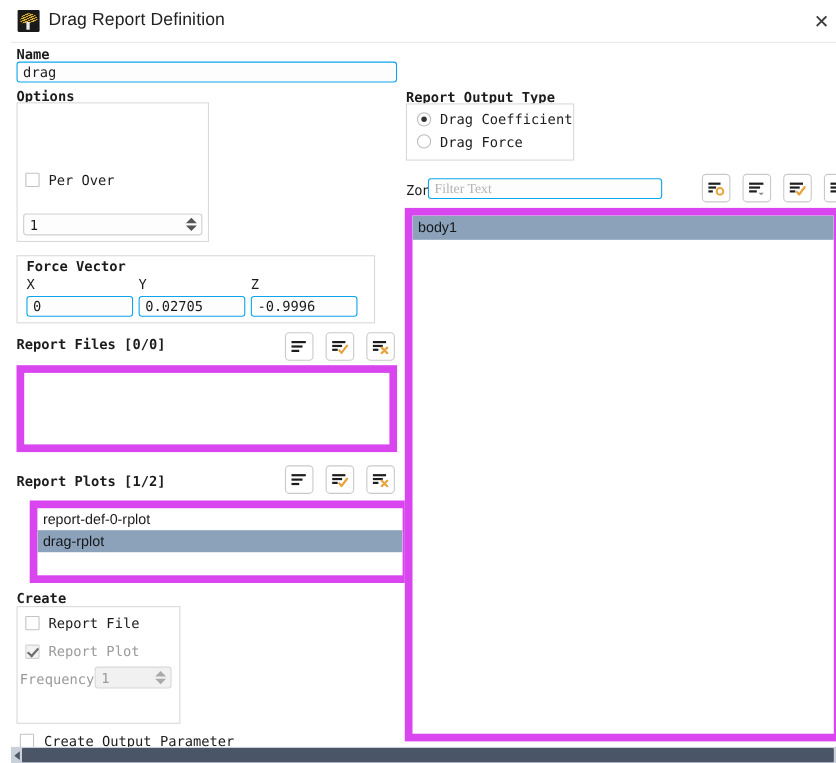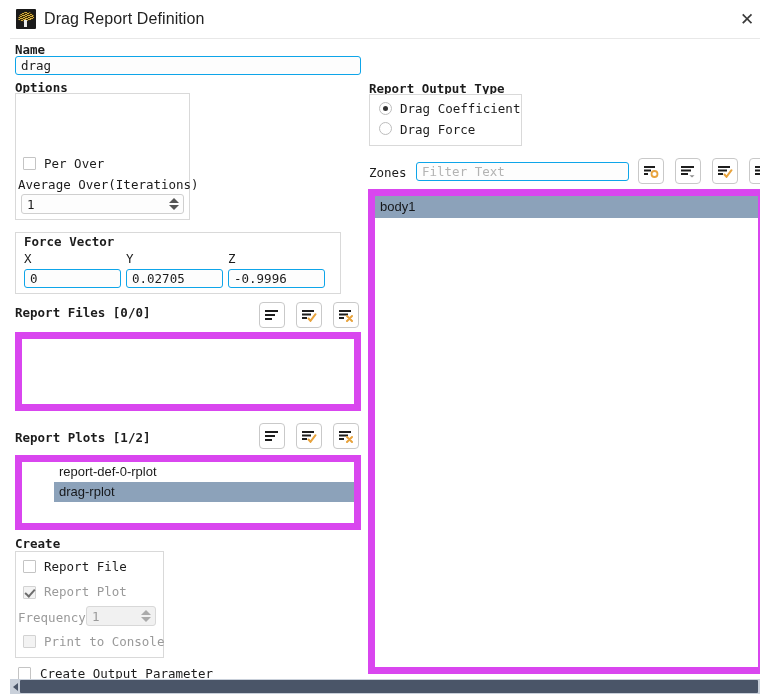--- a/index.html
+++ b/index.html
@@ -212,21 +212,20 @@
 
   <div style="position:absolute; left:5px; top:80px;text-align:center;" class="sec-label">Options</div>
 
   <div class="groupbox" style="left:5px; top:93px; width:175px; height:127px;"></div>
 
   <div style="position:absolute; left:13px; top:156px; display:flex; align-items:center; gap:8px;">
     <span class="cb"></span>
     <span class="plain-label">Per Over</span>
   </div>
 
-  <div style="position:absolute; left:8px; top:177px;" class="plain-label">Average Over(Iterations)</div>
 
   <div class="spin" style="position:absolute; left:11px; top:194px; width:163px; height:20px;">
     <span>1</span>
     <span class="arrows">
       <span class="tri-up"></span>
       <span class="tri-dn"></span>
     </span>
   </div>
 
   <div class="groupbox" style="left:5px; top:232px; width:326px; height:62px;"></div>
@@ -292,21 +291,21 @@
     <div class="tbtn">
       <svg width="16" height="14" viewBox="0 0 16 14">
         <rect x="1" y="2" width="12" height="2" fill="#1d1d1d"></rect>
         <rect x="1" y="5.5" width="9" height="2" fill="#1d1d1d"></rect>
         <rect x="1" y="9" width="5" height="2" fill="#1d1d1d"></rect>
         <path d="M9 8 L14 13 M14 8 L9 13" stroke="#e8a33d" stroke-width="2" stroke-linecap="round"></path>
       </svg>
     </div>
   </div>
 
-  <div class="listbox" style="left:5px; top:455px; width:346px; height:75px;padding-left:32px;">
+  <div class="listbox" style="left:17px; top:455px; width:346px; height:75px;">
     <div class="list-item">report-def-0-rplot</div>
     <div class="list-item sel">drag-rplot</div>
   </div>
 
   <div style="position:absolute; left:5px; top:536px;" class="sec-label">Create</div>
 
   <div class="groupbox" style="left:5px; top:551px; width:149px; height:107px;"></div>
 
   <div style="position:absolute; left:13px; top:559px; display:flex; align-items:center; gap:8px;">
     <span class="cb"></span>
@@ -320,24 +319,20 @@
 
   <div style="position:absolute; left:8px; top:610px;" class="plain-label dim">Frequency</div>
   <div class="spin dim" style="position:absolute; left:76px; top:606px; width:70px; height:20px;">
     <span>1</span>
     <span class="arrows">
       <span class="tri-up"></span>
       <span class="tri-dn"></span>
     </span>
   </div>
 
-  <div style="position:absolute; left:13px; top:634px; display:flex; align-items:center; gap:8px;">
-    <span class="cb dim"></span>
-    <span class="plain-label dim">Print to Console</span>
-  </div>
 
   <div style="position:absolute; left:8px; top:666px; display:flex; align-items:center; gap:9px;">
     <span class="cb"></span>
     <span class="plain-label">Create Output Parameter</span>
   </div>
 
   <div style="position:absolute; left:359px; top:81px;" class="sec-label">Report Output Type</div>
 
   <div class="groupbox" style="left:359px; top:94px; width:153px; height:52px;"></div>
 
@@ -346,21 +341,21 @@
     <span class="plain-label">Drag Coefficient</span>
   </div>
 
   <div style="position:absolute; left:369px; top:122px; display:flex; gap:8px;">
     <span class="rb"></span>
     <span class="plain-label">Drag Force</span>
   </div>
 
   <div style="position:absolute; left:359px; top:165px;" class="plain-label">Zones</div>
 
-  <div class="textbox ph" style="position:absolute; left:406px; top:162px; width:213px; height:19px;">Filter Text</div>
+  <div class="textbox ph" style="position:absolute; left:379px; top:162px; width:213px; height:19px;font-family:Liberation Serif, serif;">Filter Text</div>
 
   <div style="position:absolute; left:628px; top:158px; display:flex; gap:11px;">
     <div class="tbtn">
       <svg width="16" height="14" viewBox="0 0 16 14">
         <rect x="1" y="2" width="11" height="2" fill="#1d1d1d"></rect>
         <rect x="1" y="5.5" width="7" height="2" fill="#1d1d1d"></rect>
         <rect x="1" y="9" width="4" height="2" fill="#1d1d1d"></rect>
         <circle cx="11.5" cy="10" r="3" stroke="#e8a33d" stroke-width="1.8" fill="none"></circle>
       </svg>
     </div>

